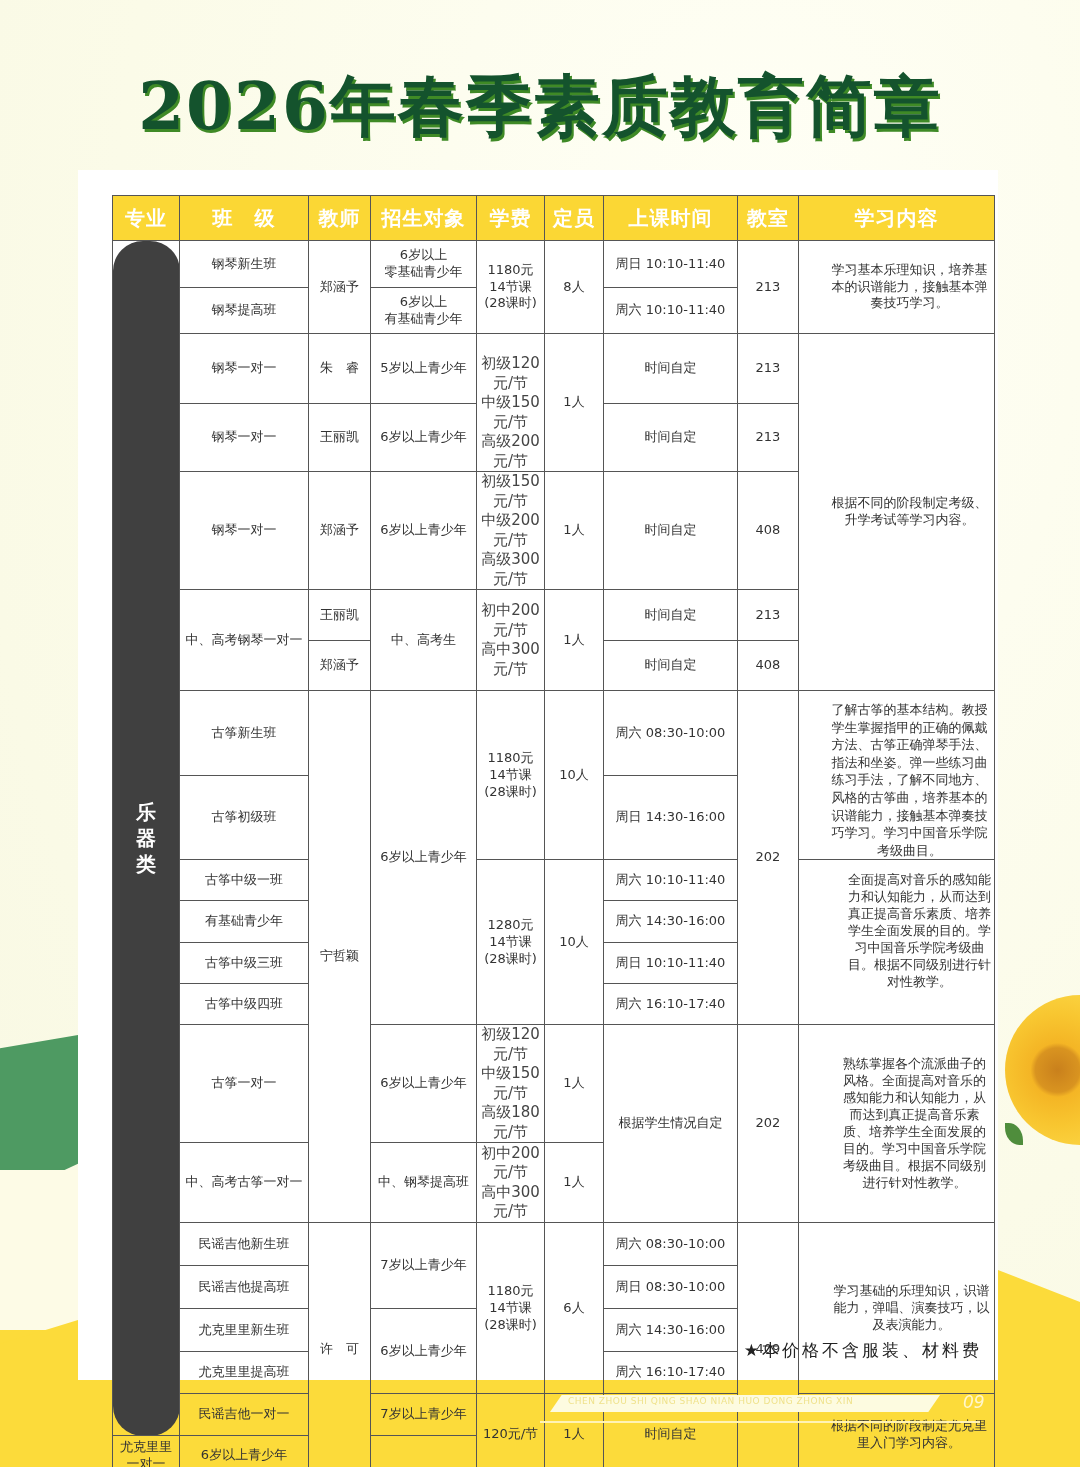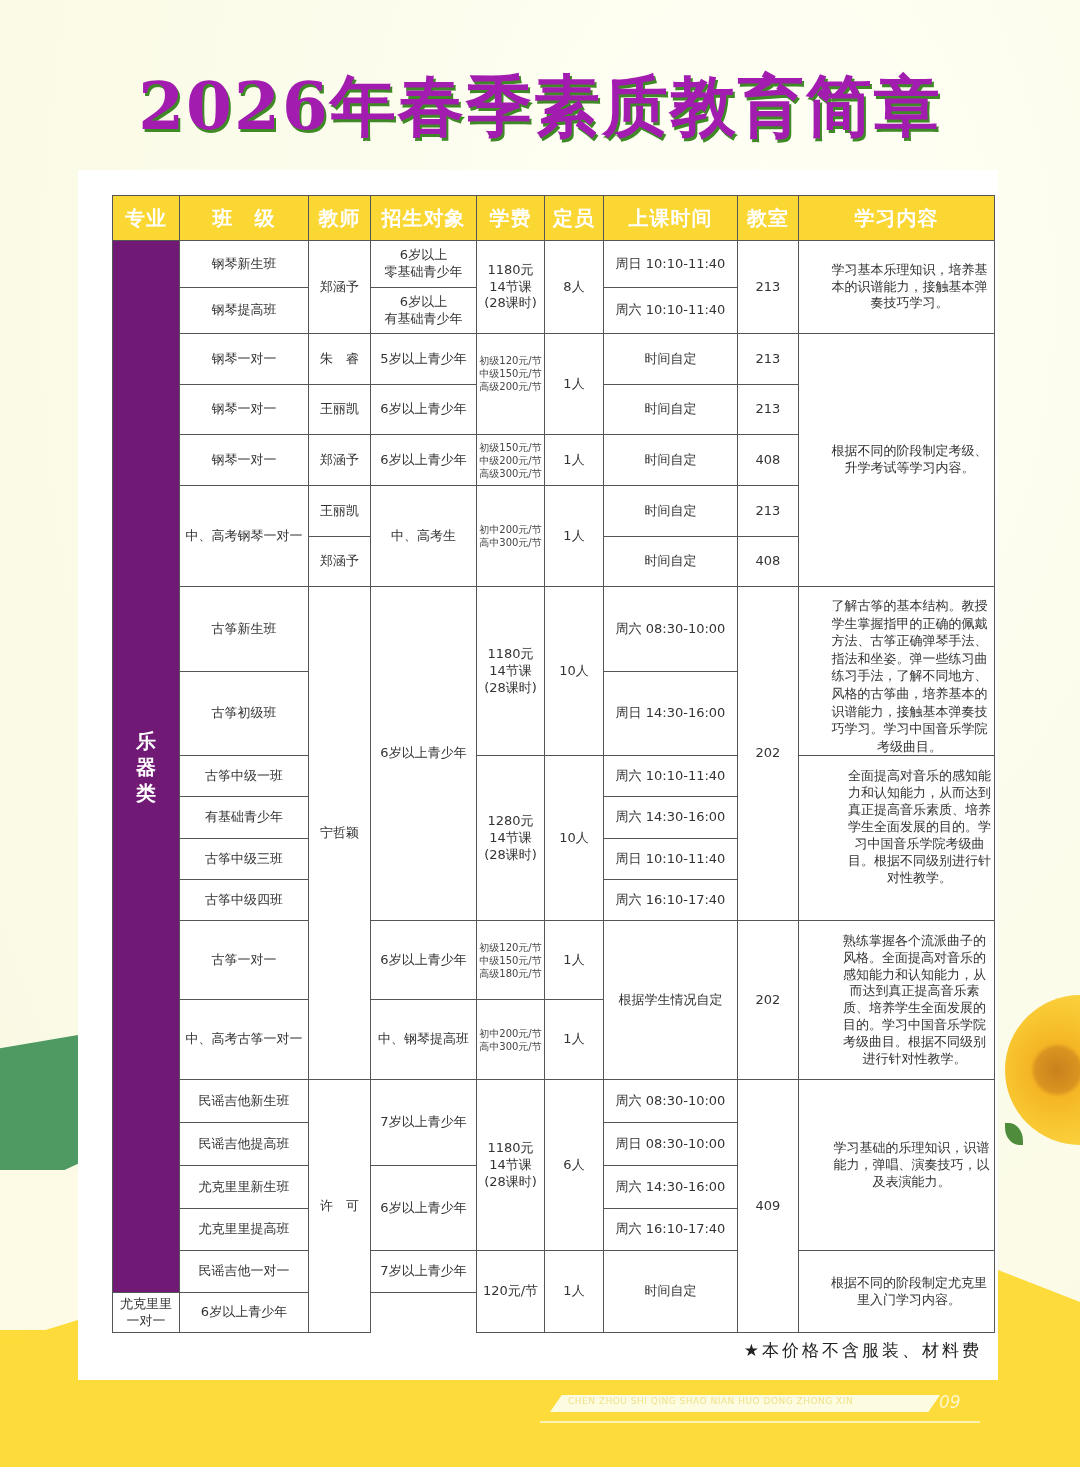--- a/index.html
+++ b/index.html
@@ -15,35 +15,35 @@
     clip-path: polygon(0 40%, 100% 0, 100% 100%, 0 100%); }
   .yellow-wave-right { position:absolute; left:998px; top:1270px; width:82px; height:80px; background:#fcdb3a;
     clip-path: polygon(0 0, 100% 40%, 100% 100%, 0 100%); }
   .sunflower { position:absolute; left:1005px; top:995px; width:75px; height:150px; overflow:hidden; }
   .sunflower .petals { position:absolute; left:0; top:0; width:150px; height:150px; border-radius:50%;
     background: radial-gradient(circle at 35% 50%, #c9801c 0%, #d99420 18%, #f4b525 22%, #f8c630 45%, #fbd543 70%, rgba(252,219,58,0) 72%); }
   .sunflower .leaf { position:absolute; left:0; top:128px; width:18px; height:22px; background:#4f8d3c; border-radius:0 80% 0 80%; }
   .panel { position:absolute; left:78px; top:170px; width:920px; height:1210px; background:#ffffff; }
   .title { position:absolute; left:0; top:62px; width:1080px; text-align:center;
     font-family:"DejaVu Serif","Liberation Serif",serif; font-weight:bold; font-size:66px;
-    color:#a21caf; letter-spacing:2px; text-shadow: 2px 3px 0 #3f8a26; }
+    color:#14532d; letter-spacing:2px; text-shadow: 2px 3px 0 #3f8a26; }
   table.grid { position:absolute; left:102px; top:195px; border-collapse:collapse; table-layout:fixed;
     font-size:13px; color:#333;margin-left:10px; }
   table.grid td, table.grid th { border:1.2px solid #555; text-align:center; vertical-align:middle; padding:0 2px; line-height:1.3; }
   table.grid th { background:#fbd734; color:#fff; font-size:20px; font-weight:bold; letter-spacing:1px; height:45px; }
-  td.cat { background:#701a75; color:#fff; font-size:20px; font-weight:bold; line-height:1.1; }
+  td.cat { background:#404040; color:#fff; font-size:20px; font-weight:bold; line-height:1.1;border-radius:30px; }
   td.cat span { display:inline-block; width:22px; word-break:break-all; }
-  td.small { font-size:10px; line-height:1.7; color:#444; }
+  td.small { font-size:15px; line-height:1.7; color:#444; }
   td.desc { text-align:left; font-size:13px; line-height:21px; padding:0 3px 0 3px; color:#333; }
   td.desc .indent { padding-left:26px; }
   .note { position:absolute; left:700px; top:1339px; width:282px; text-align:right; font-size:17px; color:#222; letter-spacing:3px; }
   .footer-bar { position:absolute; left:550px; top:1395px; width:390px; height:17px; background:#fdfbe0;
     clip-path: polygon(3% 0, 100% 0, 97% 100%, 0 100%); }
   .footer-text { position:absolute; left:568px; top:1396px; font-size:9px; color:#efe28c; letter-spacing:0.5px; white-space:nowrap; }
-  .page-num { position:absolute; left:939px; top:1392px; font-size:17px; font-style:italic; color:#fff6cc; }
+  .page-num { position:absolute; left:963px; top:1392px; font-size:17px; font-style:italic; color:#fff6cc; }
   .footer-line { position:absolute; left:540px; top:1421px; width:440px; height:2px; background:#fff3b5; }
 </style>
 </head>
 <body>
 
 <div class="bg-top"></div>
 <div class="green-band"></div>
 <div class="cream-band"></div>
 <div class="yellow-bottom"></div>
 <div class="yellow-wave-left"></div>

